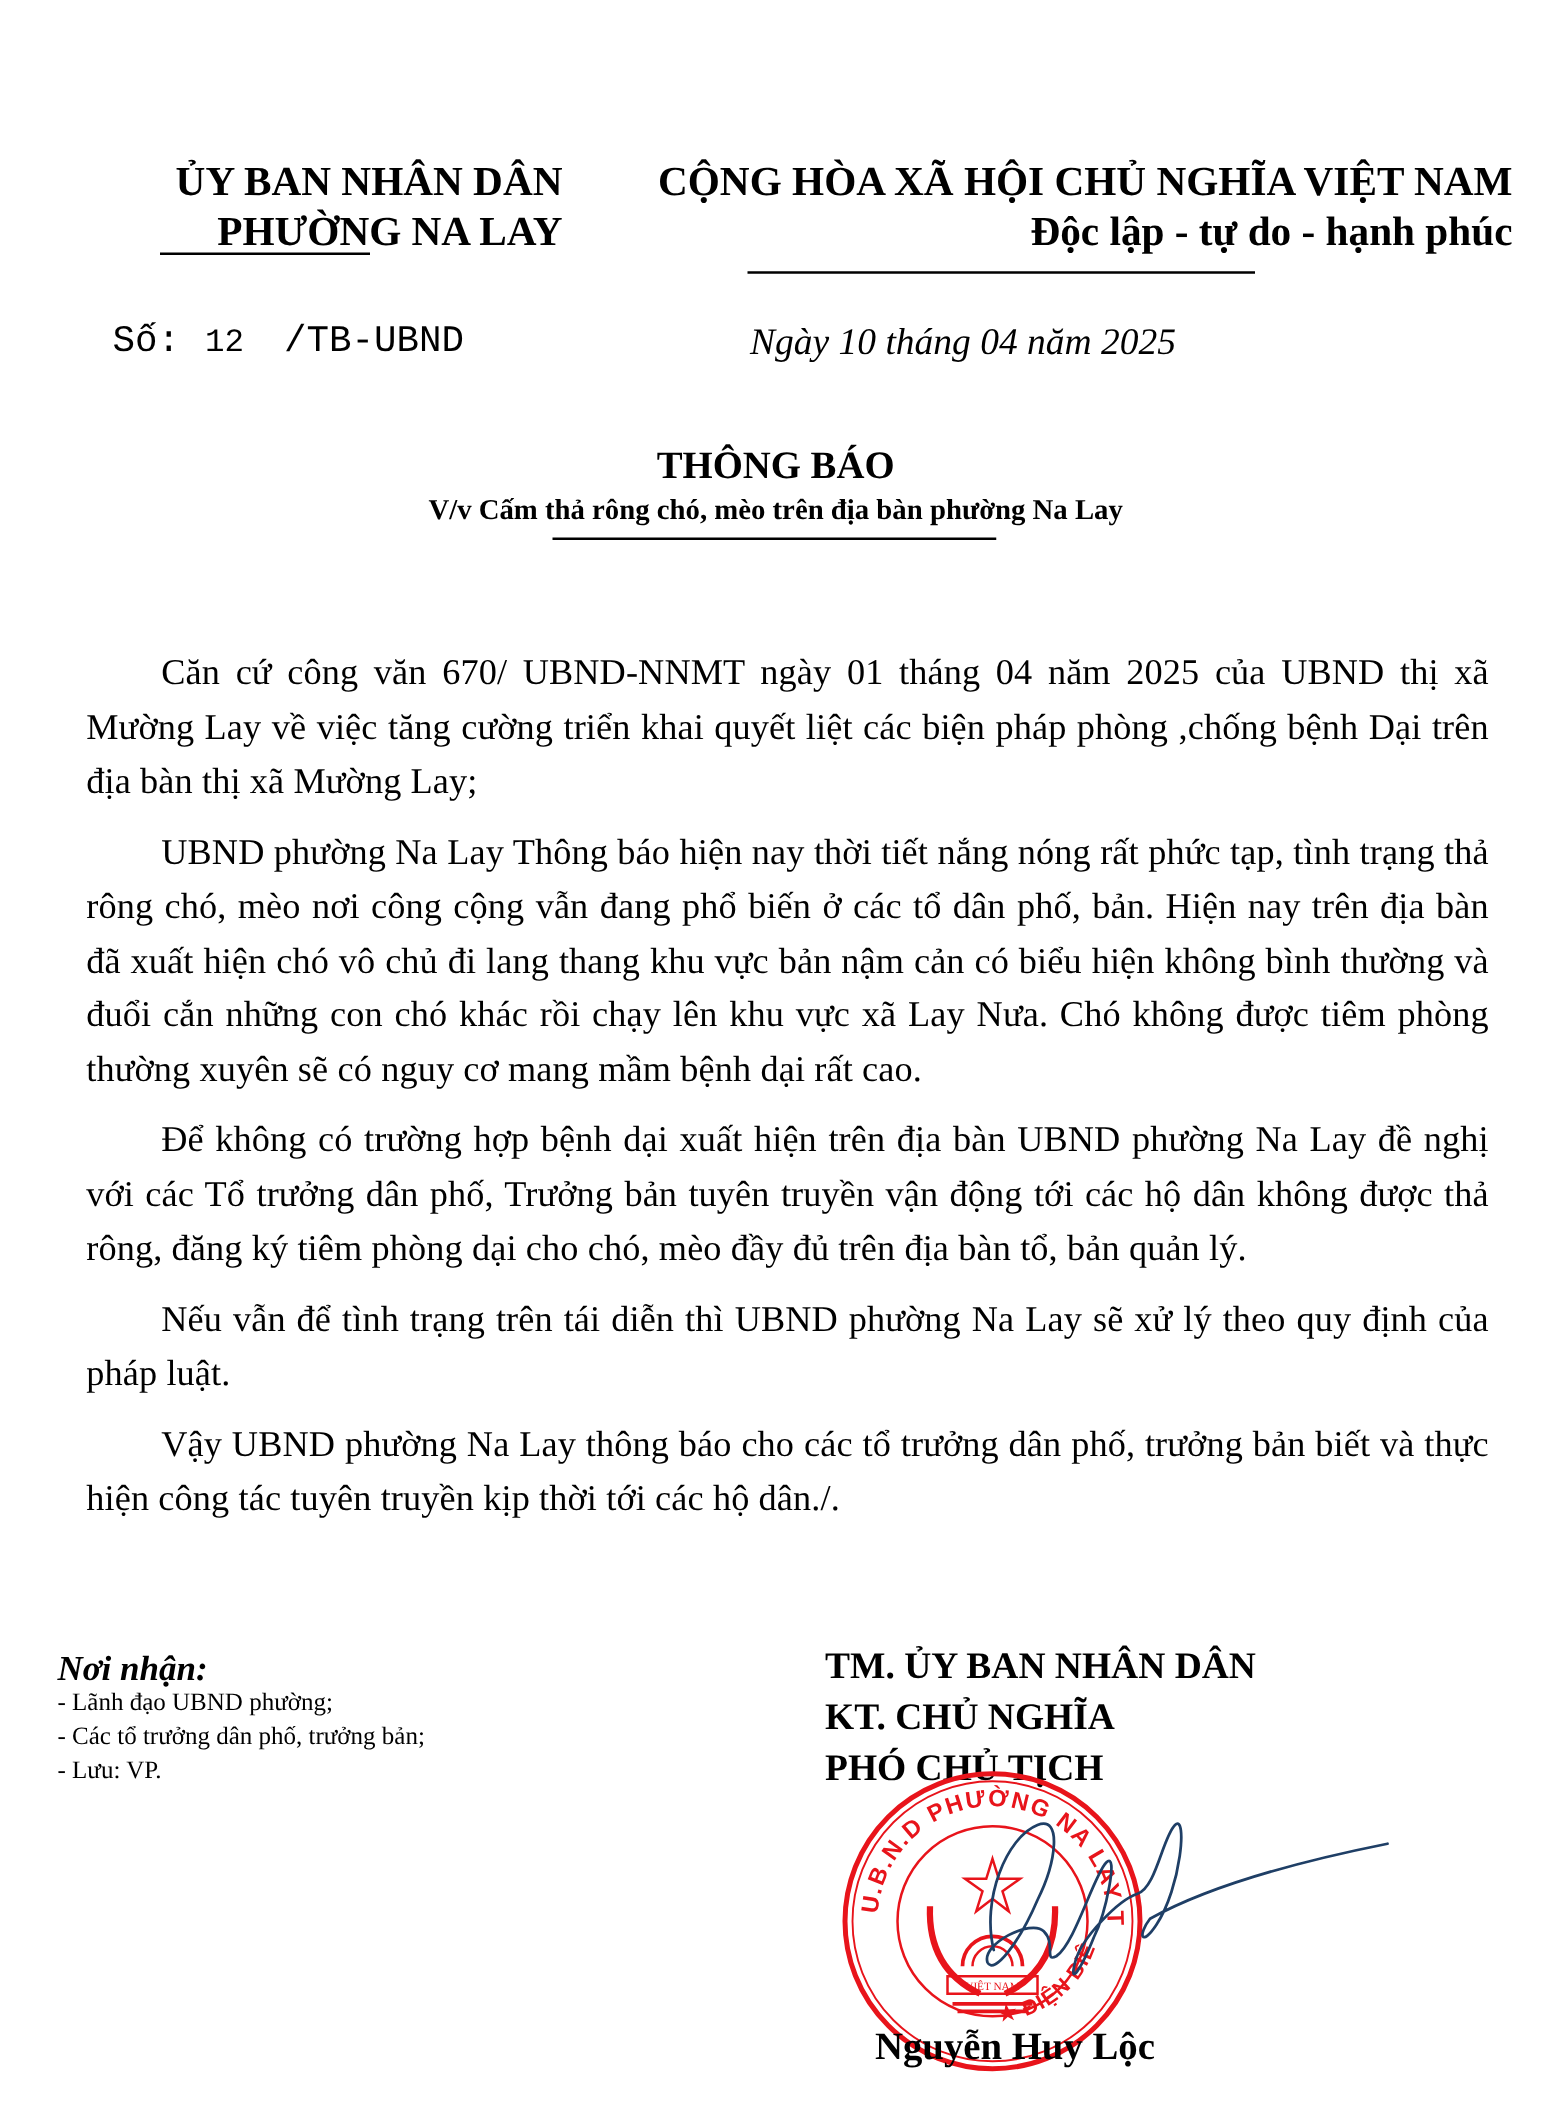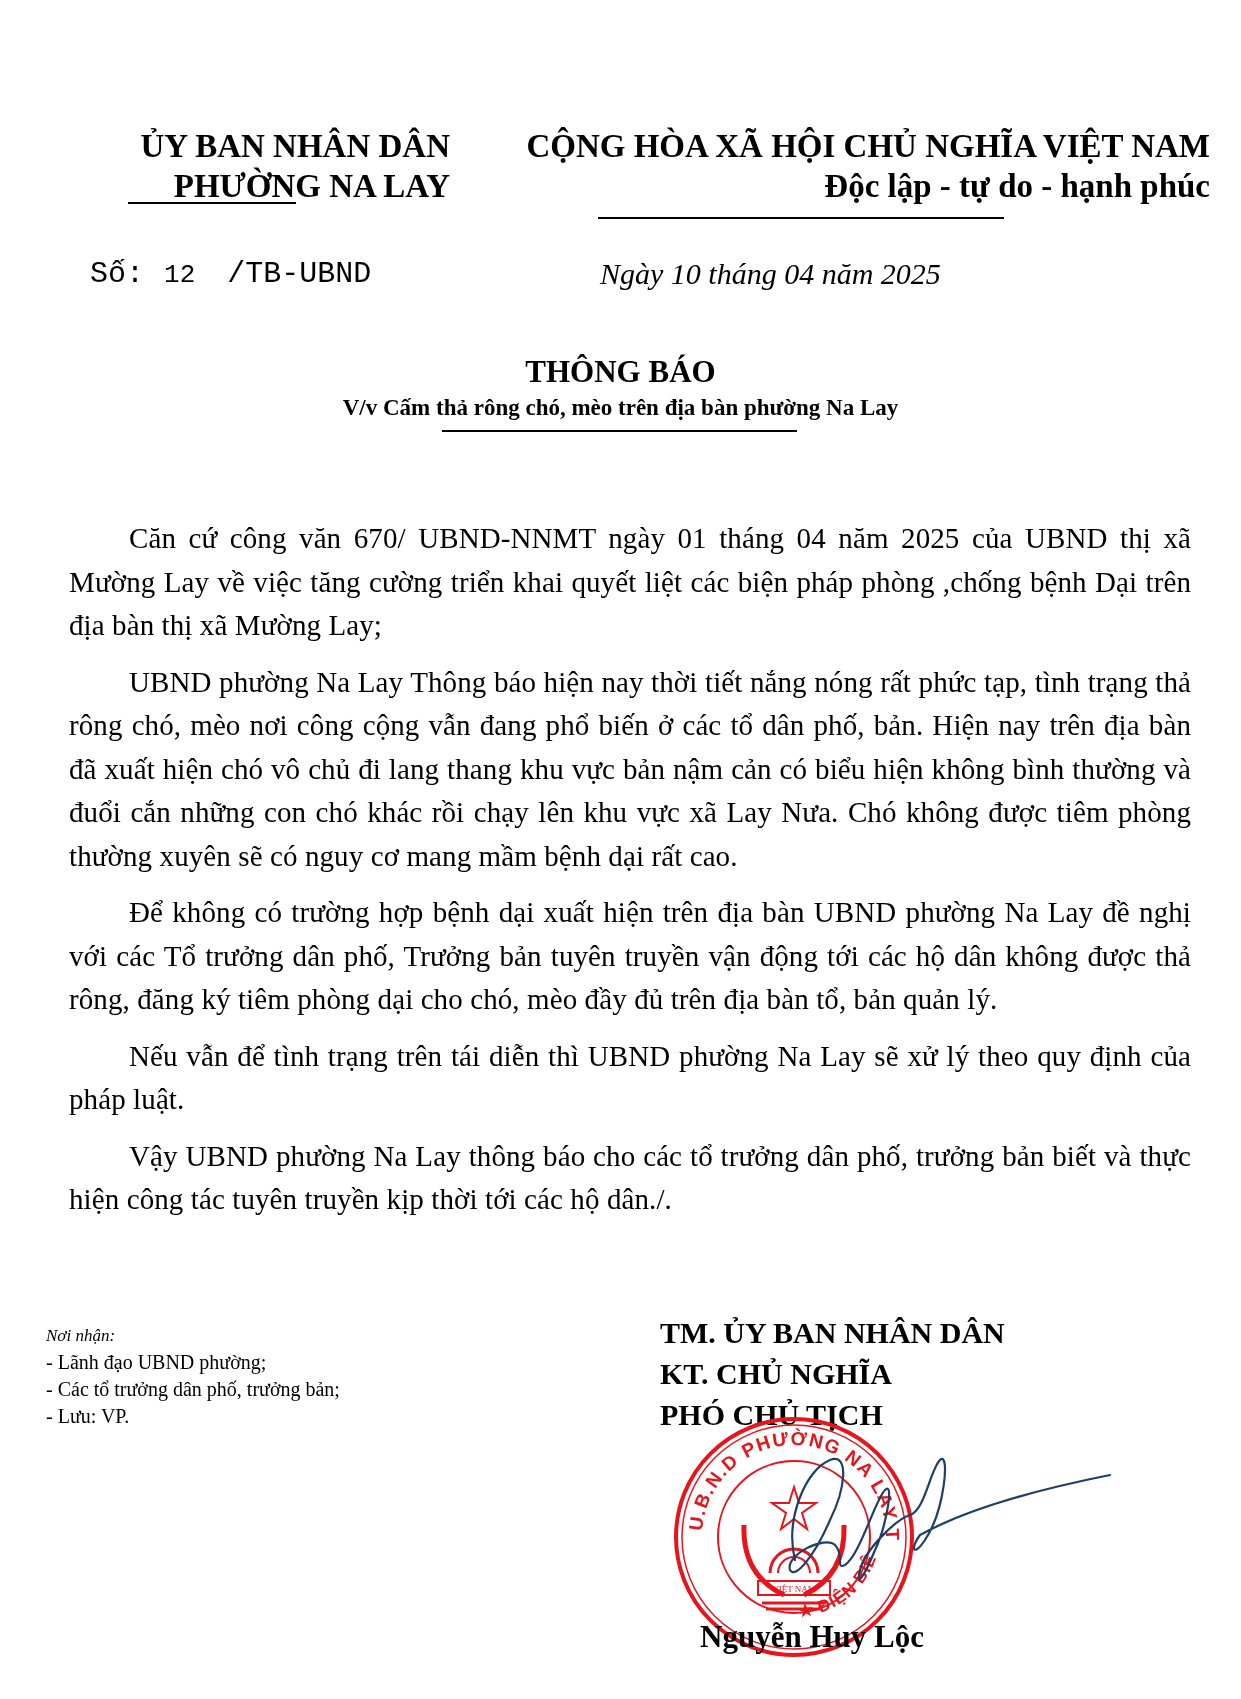--- a/index.html
+++ b/index.html
@@ -6,21 +6,21 @@
   body { width: 1241px; height: 1699px; position: relative; overflow: hidden;
          font-family: "Liberation Serif", "DejaVu Serif", serif; color: #000; }
   .abs { position: absolute; }
   .bold { font-weight: bold; }
   .hdr { font-size: 33px; font-weight: bold; line-height: 40px; text-align: right; }
   .rule { position: absolute; height: 2px; background: #000; }
   .body-text { position: absolute; left: 69px; width: 1122px; font-size: 29px; line-height: 43.5px;
                text-align: justify; letter-spacing: 0.1px; margin-top: 24px; }
   .para { text-indent: 60px; margin: 0 0 13px 0; }
   .recv { font-family: "Liberation Serif", serif; }
-  .recv-title { font-size: 17px; font-weight: normal; font-style: italic; line-height: 27px; }
+  .recv-title { font-size: 28px; font-weight: bold; font-style: italic; line-height: 27px; }
   .recv-item { font-size: 20px; line-height: 27px; }
   .sign-block { font-size: 30px; font-weight: bold; line-height: 41px; }
   .seal { position: absolute; left: 672px; top: 1415px; width: 245px; height: 245px; }
   .signature { position: absolute; left: 735px; top: 1430px; width: 380px; height: 180px; }
 </style>
 </head>
 <body>
 
 <div class="abs hdr" style="left:50px; top:126px; width:400px;">
   <div>ỦY BAN NHÂN DÂN</div>

